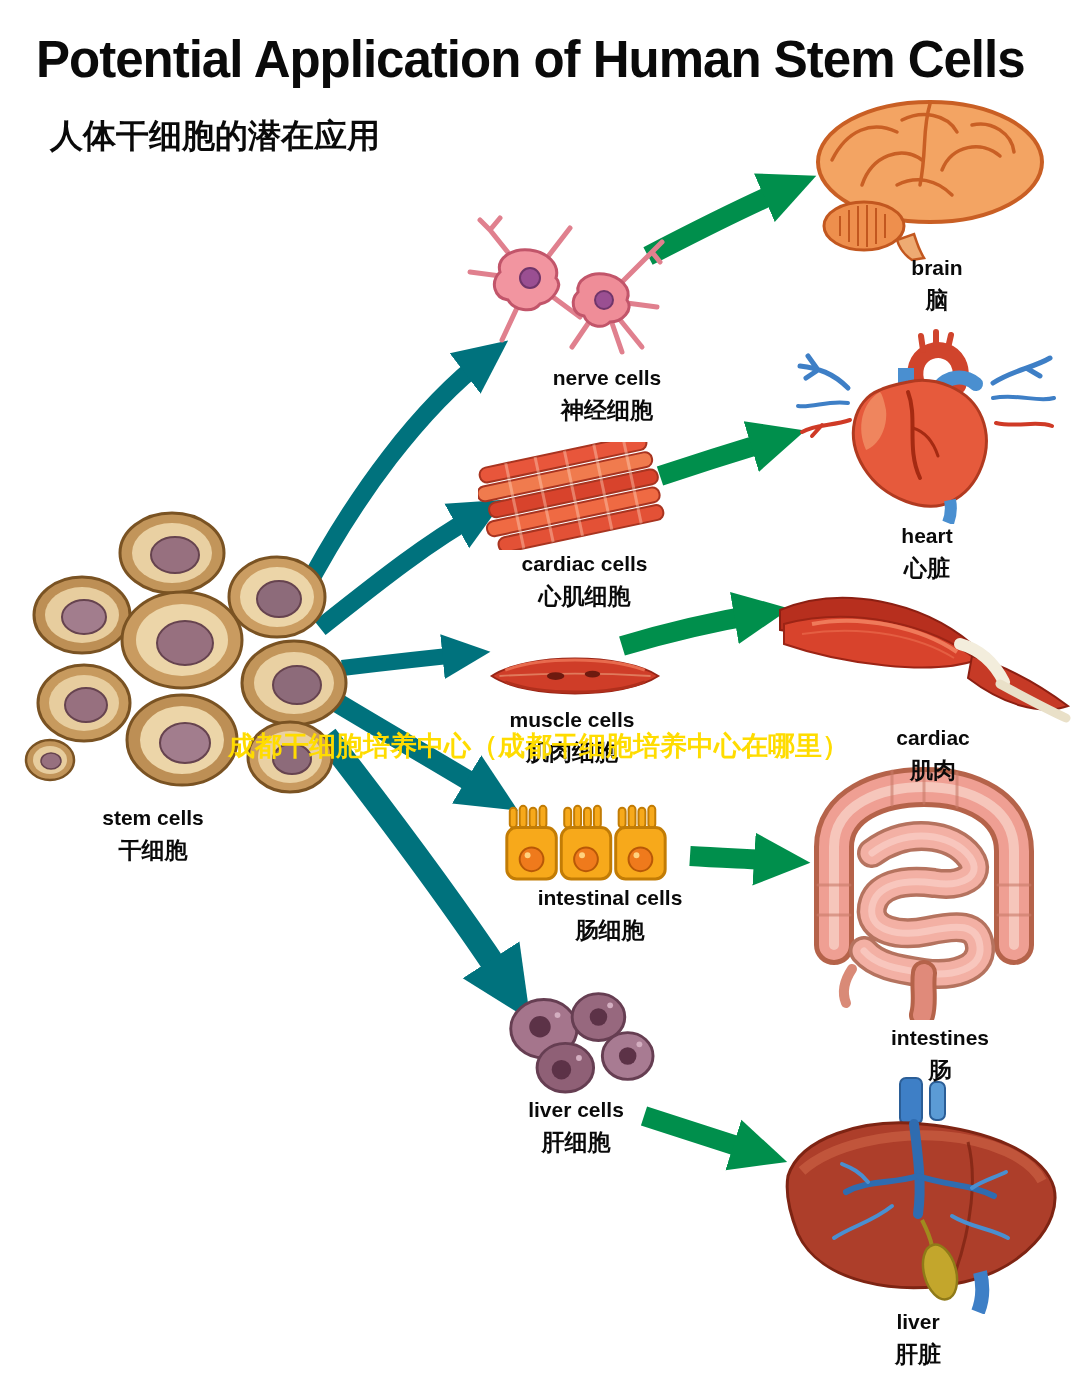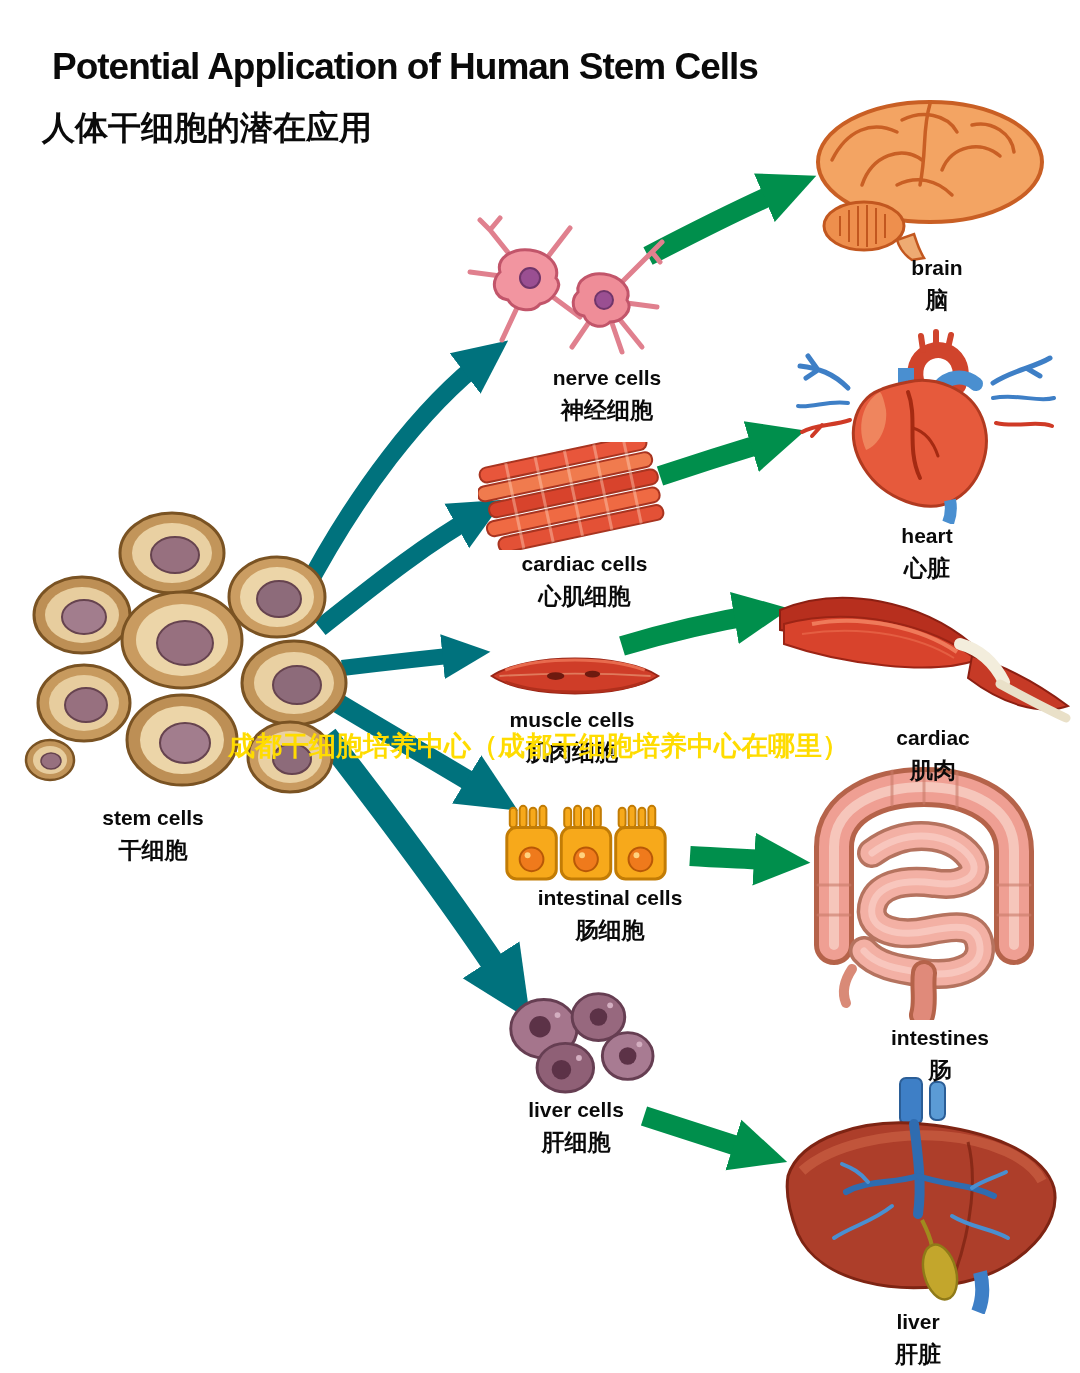--- a/index.html
+++ b/index.html
@@ -1,21 +1,21 @@
 <!DOCTYPE html>
 <html><head>
 <meta charset="utf-8">
 <style>
   html,body{margin:0;padding:0;background:#ffffff;}
   .canvas{
     position:relative;width:1080px;height:1373px;background:#ffffff;overflow:hidden;
     font-family:"Liberation Sans","DejaVu Sans",sans-serif;color:#0a0a0a;
   }
-  .title{position:absolute;left:36px;top:30px;margin:16px;font-size:37px;font-weight:800;letter-spacing:-1px;color:#0a0a0a;}
-  .subtitle{position:absolute;left:38px;top:102px;margin:4px;font-size:33px;font-weight:700;color:#0a0a0a;}
+  .title{position:absolute;left:36px;top:30px;margin:0;font-size:51px;font-weight:800;letter-spacing:-1px;color:#0a0a0a;}
+  .subtitle{position:absolute;left:38px;top:102px;margin:12px;font-size:33px;font-weight:700;color:#0a0a0a;}
   .arrows{position:absolute;left:0;top:0;z-index:1;pointer-events:none;}
   .illus{position:absolute;z-index:2;}
   .illus svg{display:block;width:100%;height:100%;}
   .label{position:absolute;z-index:3;text-align:center;color:#0a0a0a;}
   .label .en{font-size:21px;font-weight:700;}
   .label .zh{font-size:23px;font-weight:700;margin-top:5px;}
   .watermark{position:absolute;left:228px;top:728px;z-index:6;font-size:27px;font-weight:700;color:#ffdc00;white-space:nowrap;text-align:right;}
 
   
   #il-stem{left:22px;top:505px;width:335px;height:300px;}

